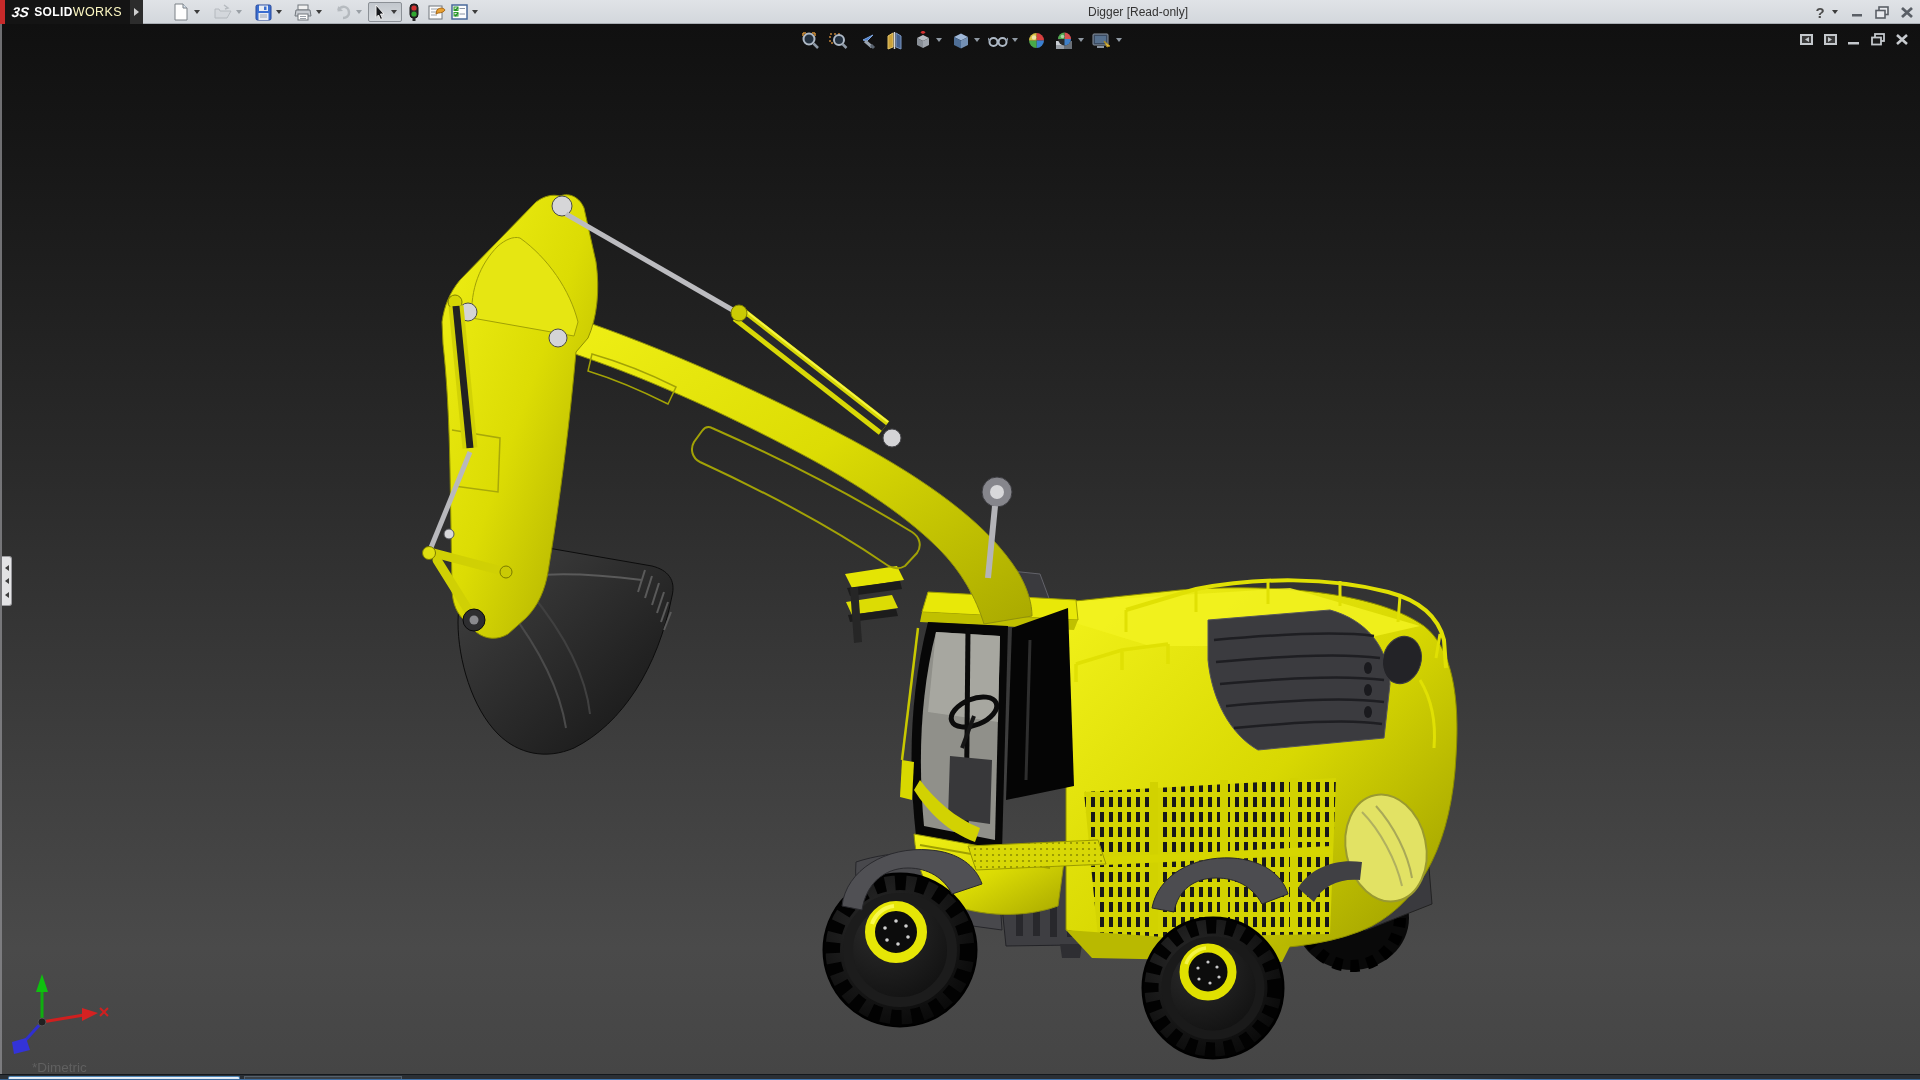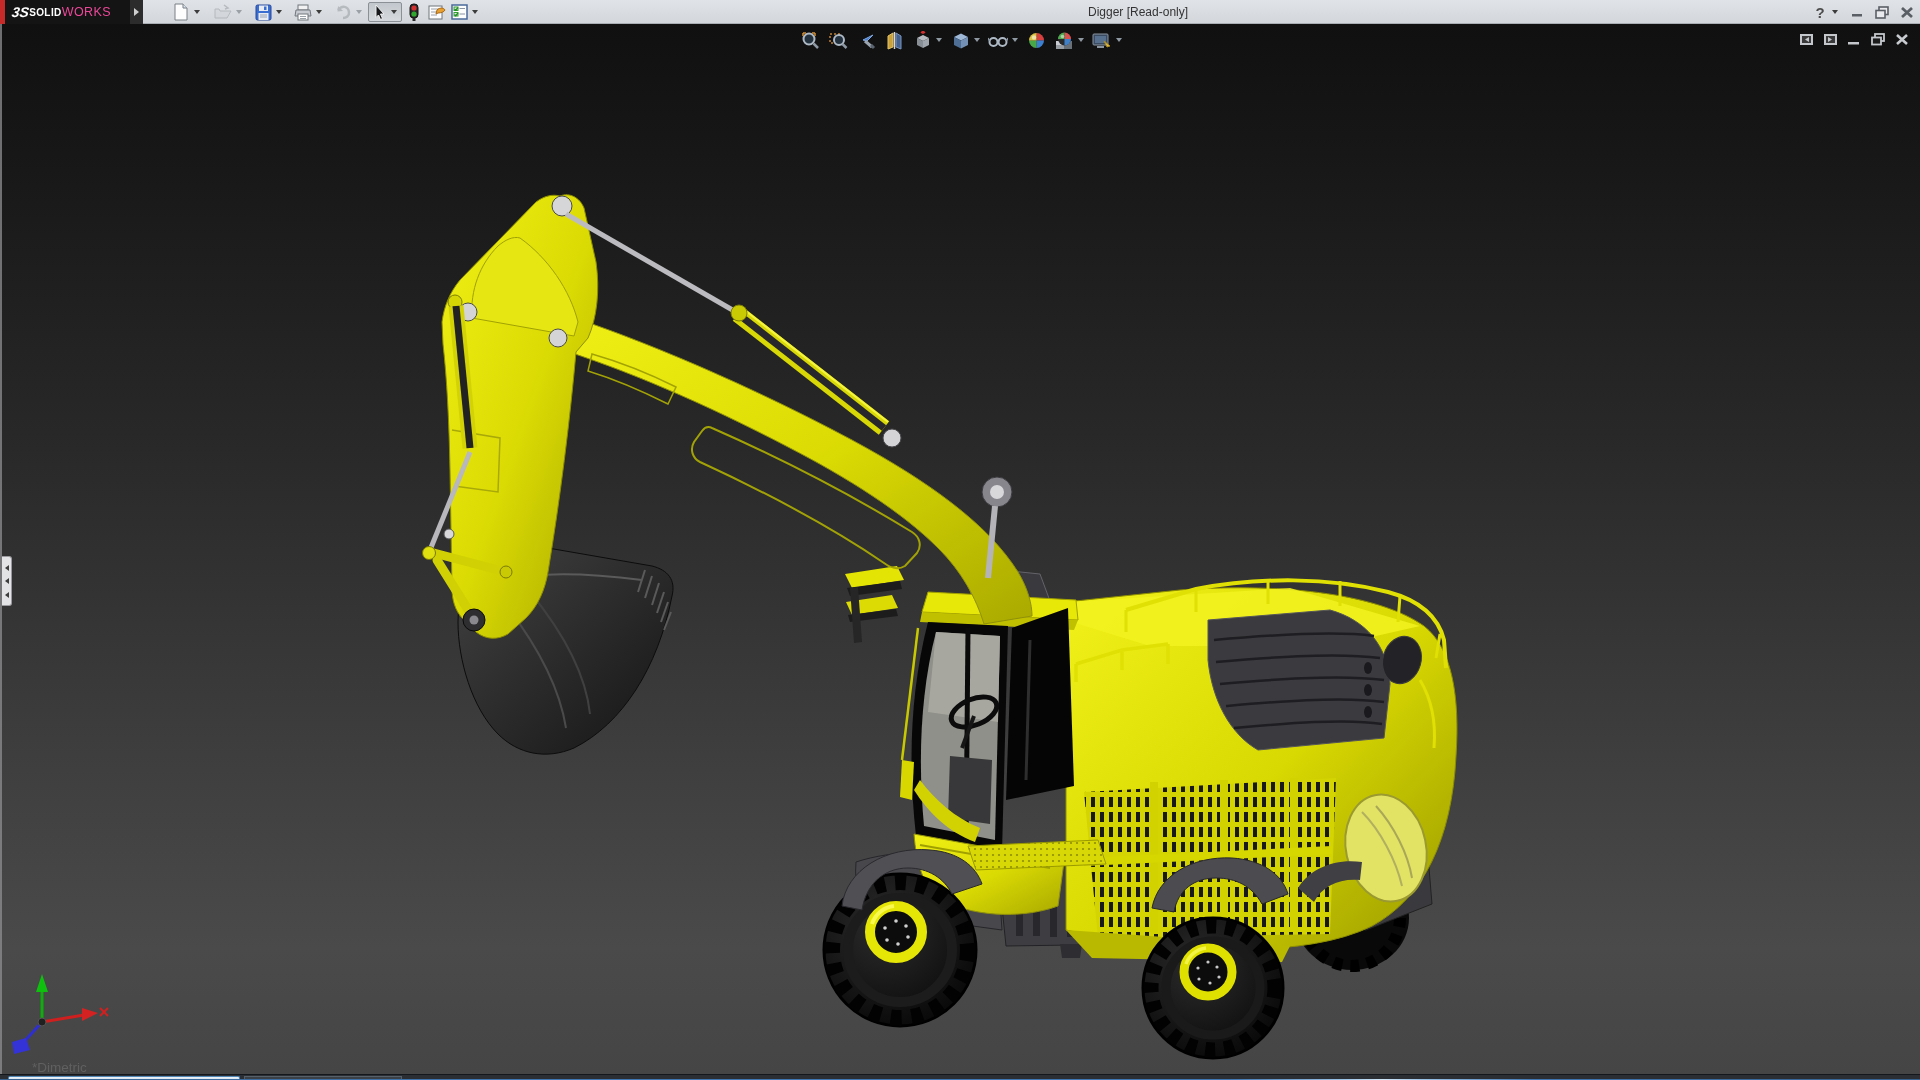--- a/index.html
+++ b/index.html
@@ -5,22 +5,22 @@
   html,body{margin:0;padding:0;width:1920px;height:1080px;overflow:hidden;
     font-family:"Liberation Sans",sans-serif;background:#202020;}
   *{box-sizing:border-box;}
   
   .titlebar{position:absolute;left:0;top:0;width:1920px;height:24px;
     background:linear-gradient(#e0e3e7,#d3d7dc);border-bottom:1px solid #a9aeb4;z-index:50;}
   .logo{position:absolute;left:0;top:0;width:130px;height:24px;background:#141414;
     display:flex;align-items:center;color:#fff;}
   .logo .redstrip{position:absolute;left:0;top:0;width:5px;height:24px;background:#c82a2a;}
   .logo .mark{font-style:italic;font-weight:bold;font-size:14px;margin-left:12px;transform:skewX(-8deg);}
-  .logo .t1{font-weight:bold;font-size:10px;letter-spacing:.4px;}
-  .logo .t2{font-weight:normal;font-size:12.5px;letter-spacing:.4px;color:#ec4899;}
+  .logo .t1{font-weight:bold;font-size:12px;letter-spacing:.4px;margin-left:5px;}
+  .logo .t2{font-weight:normal;font-size:12.5px;letter-spacing:.4px;color:#fef9c3;}
   .expandbtn{position:absolute;left:130px;top:0;width:13px;height:24px;background:#2c2c2c;
     display:flex;align-items:center;justify-content:center;cursor:pointer;}
   .expandbtn .tri{width:0;height:0;border-left:5px solid #cfcfcf;border-top:4px solid transparent;border-bottom:4px solid transparent;}
   .tbtn{position:absolute;top:2px;width:22px;height:20px;display:flex;align-items:center;justify-content:center;cursor:pointer;}
   .tbtn.disabled{opacity:.45;cursor:default;}
   .tbtn.pressed{background:linear-gradient(#c2c7cd,#d6dade);border:1px solid #8b9096;border-radius:2px;}
   .caret{position:absolute;top:2px;width:10px;height:20px;display:flex;align-items:center;justify-content:center;cursor:pointer;}
   .caret .c{width:0;height:0;border-left:3.5px solid transparent;border-right:3.5px solid transparent;border-top:4px solid #3c3c3c;}
   .caret.disabled .c{border-top-color:#9aa0a6;}
   .apptitle{position:absolute;left:1088px;top:0;height:20px;line-height:24px;font-size:12px;color:#333;}

